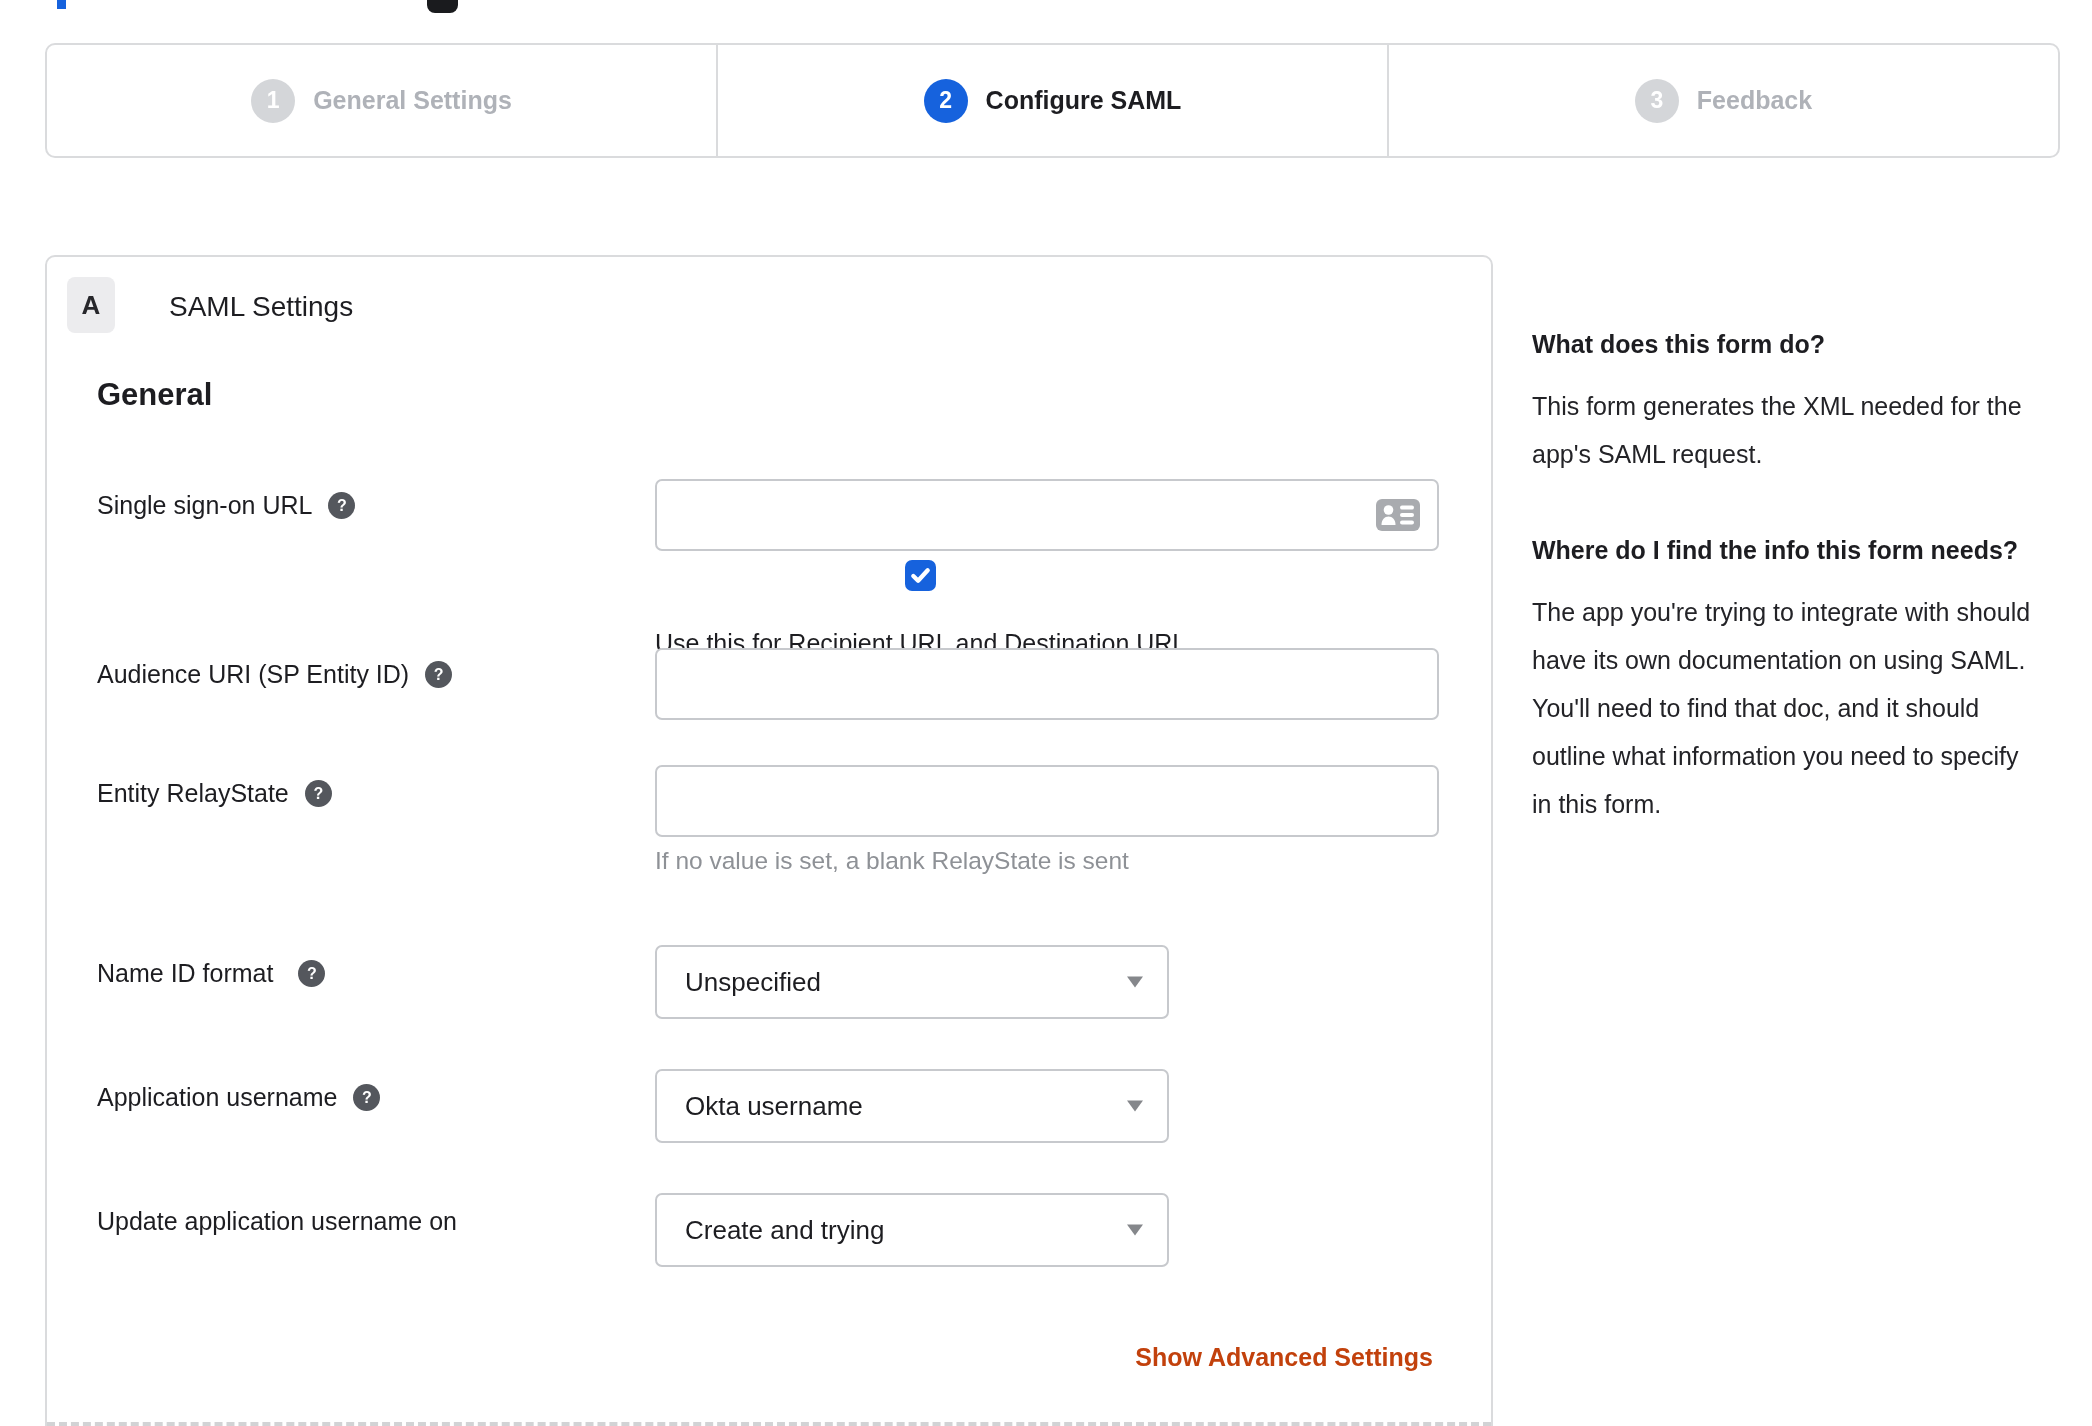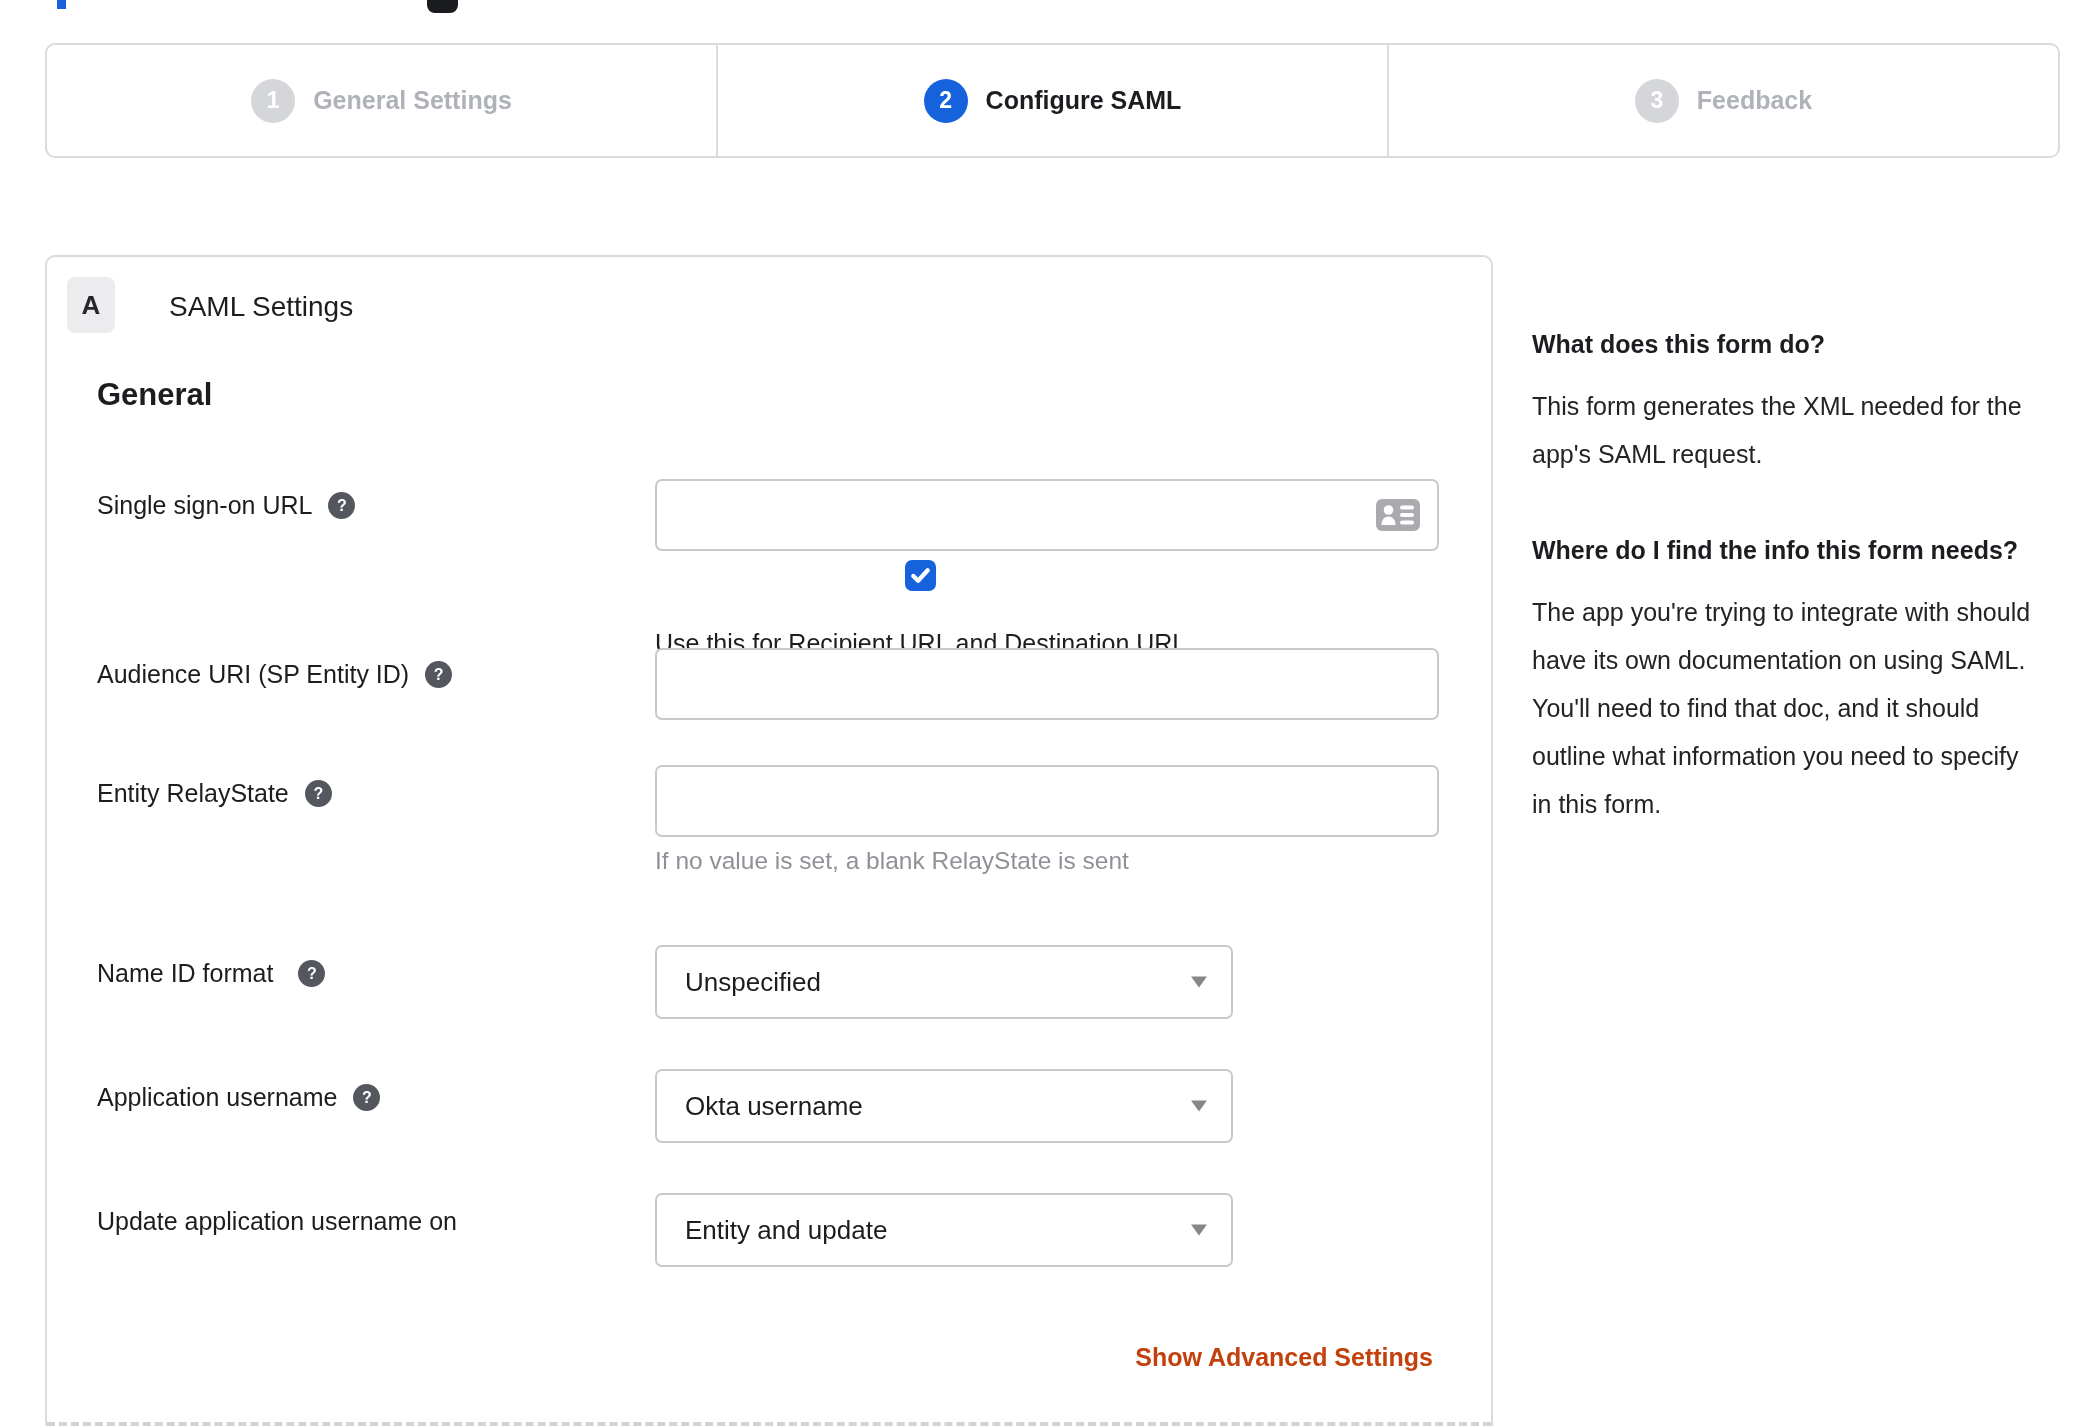--- a/index.html
+++ b/index.html
@@ -61,21 +61,21 @@
   .checkbox{
     width:31px;height:31px;border-radius:7px;background:#1662dd;display:flex;align-items:center;justify-content:center;
     cursor:pointer;flex:0 0 auto;
   }
   .checkbox svg{display:block;}
   .checkbox-label{font-size:25px;color:#1d1d21;}
 
   .field-hint{position:absolute;left:608px;top:590px;font-size:24.5px;color:#8e9196;}
 
   .select-box{
-    position:absolute;left:608px;width:578px;height:74px;box-sizing:border-box;
+    position:absolute;left:608px;width:514px;height:74px;box-sizing:border-box;
     border:2px solid #c7c9cd;border-radius:7px;background:#fff;display:flex;align-items:center;
     padding:0 60px 0 28px;font-size:26px;color:#1d1d21;cursor:pointer;
   }
   .select-arrow{
     position:absolute;right:24px;top:50%;transform:translateY(-50%);
     width:0;height:0;border-left:8px solid transparent;border-right:8px solid transparent;
     border-top:11px solid #85878b;
   }
   .advanced-link{
     position:absolute;right:58px;top:1086px;font-size:25px;font-weight:600;color:#c2410c;
@@ -176,21 +176,21 @@
     </div>
     <div class="select-box" style="top:812px;">
       <span>Okta username</span>
       <span class="select-arrow"></span>
     </div>
 
     <div class="form-label" style="top:950px;">
       <span>Update application username on</span>
     </div>
     <div class="select-box" style="top:936px;">
-      <span>Entity and update</span>
+      <span>Create and trying</span>
       <span class="select-arrow"></span>
     </div>
 
     <a class="advanced-link">Show Advanced Settings</a>
 
     <div class="panel-divider"></div>
   </div>
 
   <div class="sidebar">
     <div class="sb-section">

